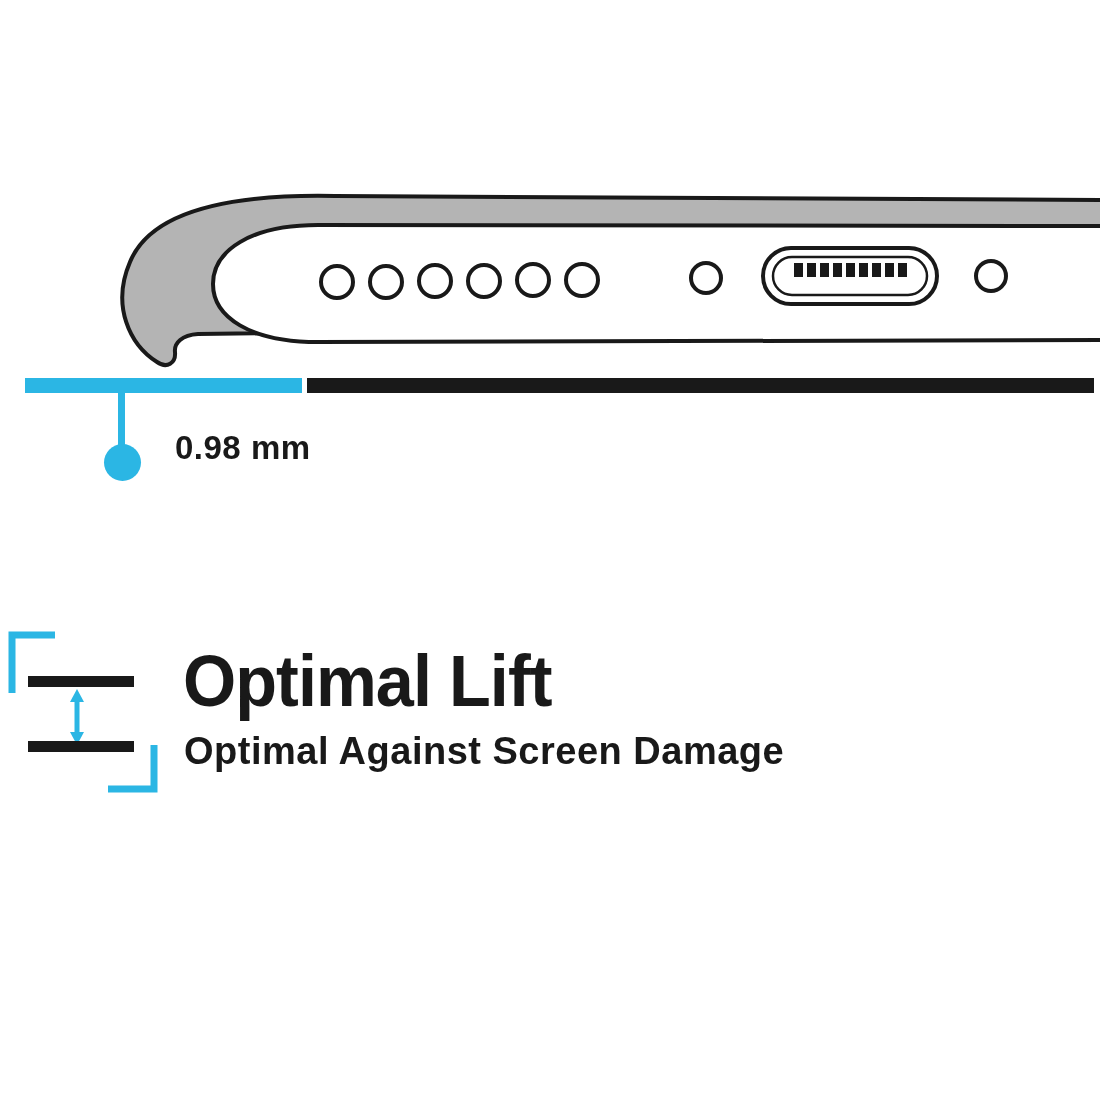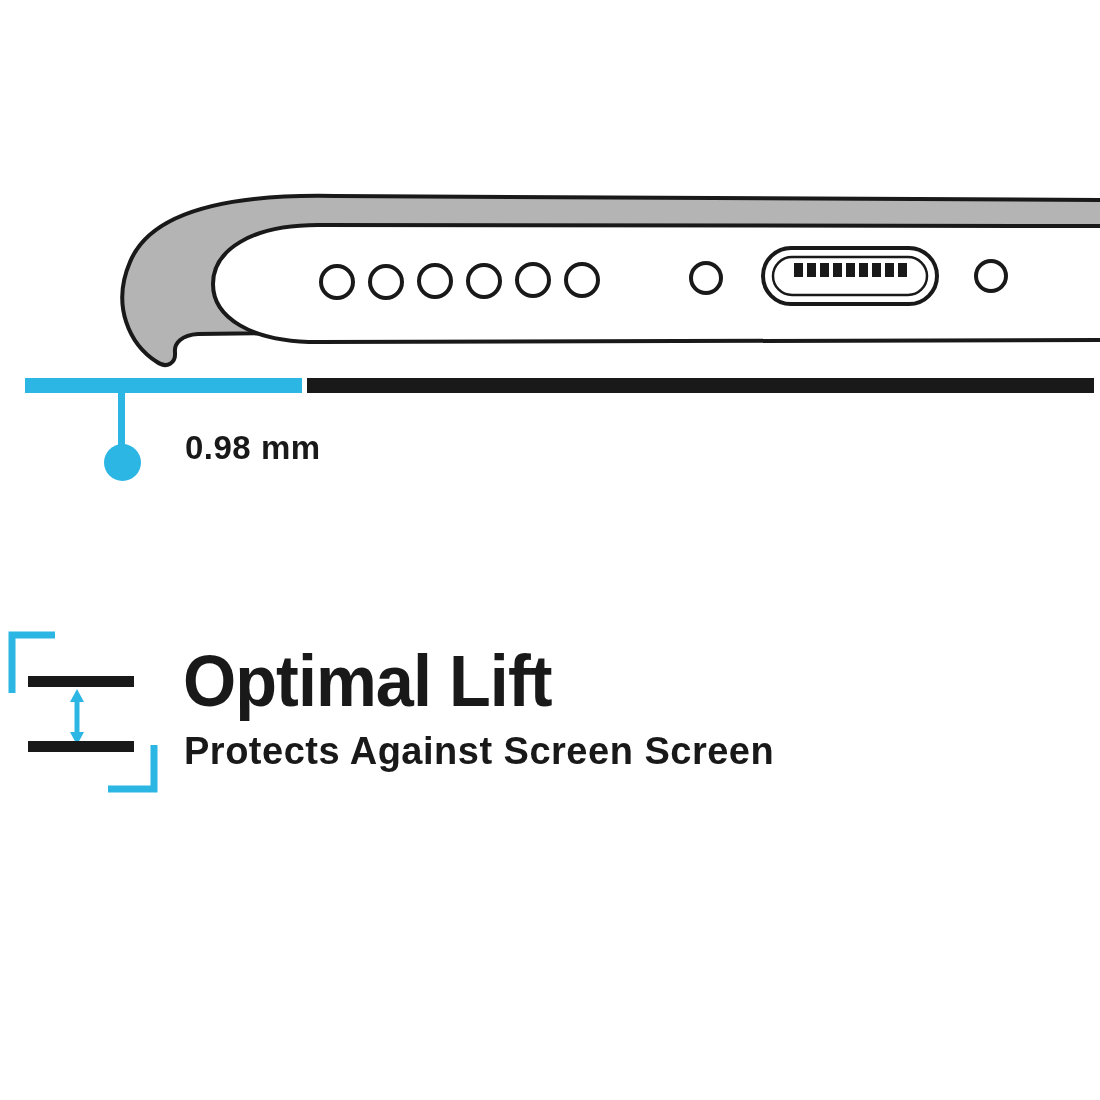--- a/index.html
+++ b/index.html
@@ -18,21 +18,21 @@
   .hole{fill:#ffffff;stroke:var(--color-ink,#191919);stroke-width:4}
   .port-outline{fill:#ffffff;stroke:var(--color-ink,#191919);stroke-width:4}
   .port-inner{fill:none;stroke:var(--color-ink,#191919);stroke-width:2.5}
   .pin{fill:var(--color-ink,#191919)}
 
   
   .bar-lip{left:25px;top:378px;width:277px;height:15px;background:var(--color-accent,#2bb6e4)}
   .bar-screen{left:307px;top:378px;width:787px;height:15px;background:var(--color-ink,#191919)}
   .pointer-line{left:118px;top:392px;width:7px;height:54px;background:var(--color-accent,#2bb6e4)}
   .pointer-dot{left:104px;top:444px;width:37px;height:37px;border-radius:50%;background:var(--color-accent,#2bb6e4)}
-  .measure-label{left:185px;top:429px;font-size:33px;font-weight:bold;letter-spacing:.5px;white-space:nowrap}
+  .measure-label{left:175px;top:429px;font-size:33px;font-weight:bold;letter-spacing:.5px;white-space:nowrap}
 
   
   .lift-icon-svg{left:0;top:625px;width:170px;height:175px}
   .accent-stroke{stroke:var(--color-accent,#2bb6e4);stroke-width:7;fill:none}
   .accent-stroke-thin{stroke:var(--color-accent,#2bb6e4);stroke-width:5;fill:none}
   .accent-fill{fill:var(--color-accent,#2bb6e4)}
   .ink-fill{fill:var(--color-ink,#191919)}
 
   .feature-title{
     left:183px;top:645px;font-size:72px;font-weight:800;line-height:1;
@@ -96,15 +96,15 @@
     <g>
       <path class="accent-stroke-thin" d="M 77 76 V 108"></path>
       <polygon class="accent-fill" points="77,64 70,77 84,77"></polygon>
       <polygon class="accent-fill" points="77,120 70,107 84,107"></polygon>
     </g>
     <rect class="ink-fill" x="28" y="116" width="106" height="11"></rect>
     <path class="accent-stroke" d="M 154 120 V 164 H 108"></path>
   </svg>
 
   <h1 class="abs feature-title" style="margin:0">Optimal Lift</h1>
-  <p class="abs feature-subtitle" style="margin:0">Protects Against Screen Screen</p>
+  <p class="abs feature-subtitle" style="margin:0">Optimal Against Screen Damage</p>
 
 </div>
 
 </body></html>

